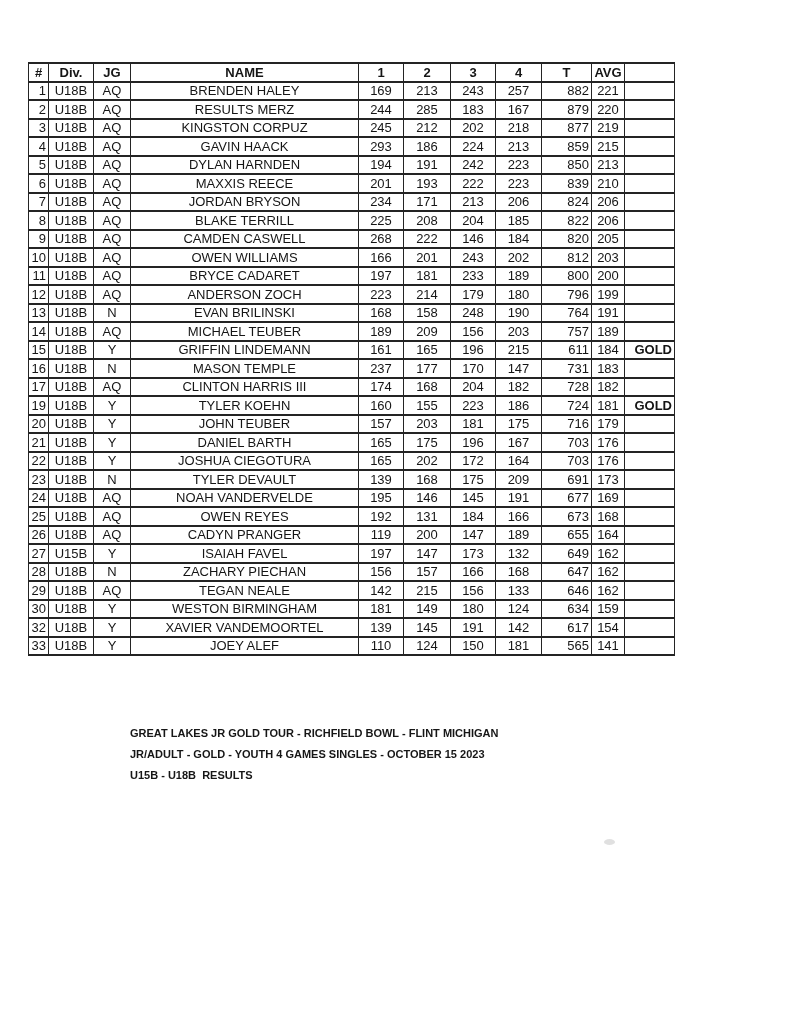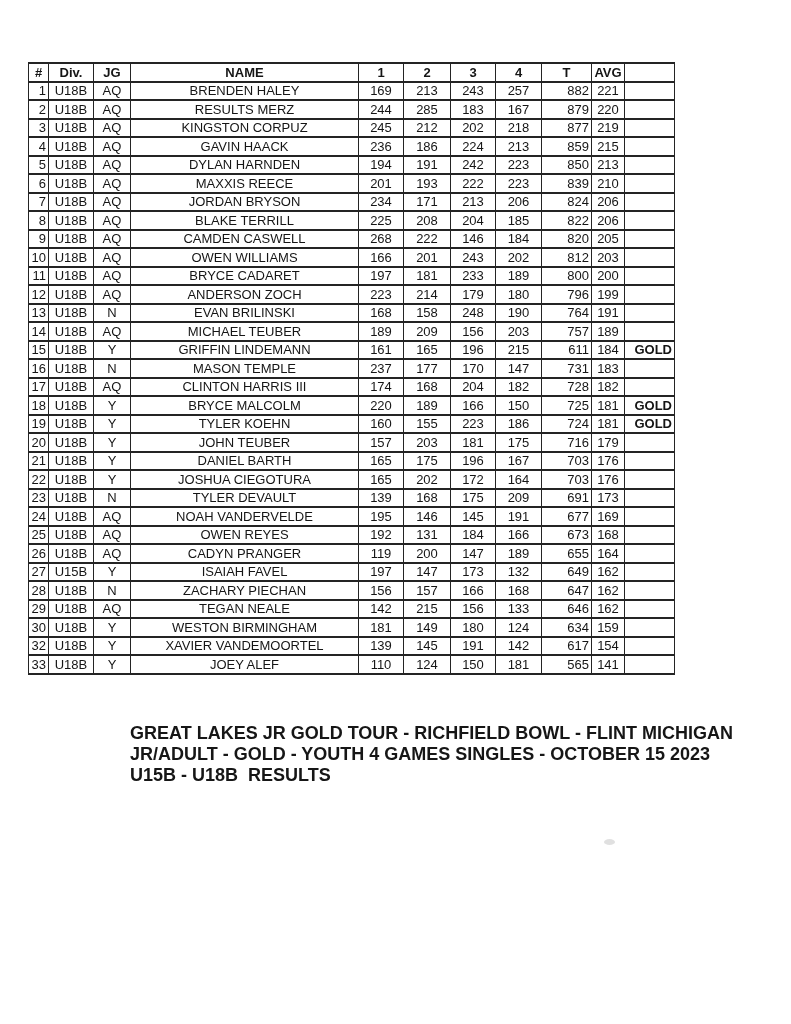--- a/index.html
+++ b/index.html
@@ -48,21 +48,21 @@
     background: transparent;
     text-align: right;
     padding-left: 5px;
     font-weight: bold;
     font-size: 13px;
   }
   .footer {
     position: absolute;
     left: 130px; top: 723px;
     font-weight: bold;
-    font-size: 18px;
+    font-size: 11px;
     line-height: 21px;
     color: #161616;
   }
   .footer-line { white-space: pre; }
   .artifact {
     position: absolute;
     left: 604px; top: 839px;
     width: 11px; height: 6px;
     background: rgba(145,145,145,0.28);
     border-radius: 50%;
@@ -140,21 +140,21 @@
       <td class="c-game">218</td>
       <td class="c-total">877</td>
       <td class="c-avg">219</td>
       <td class="c-award"></td>
     </tr>
         <tr>
       <td class="c-rank">4</td>
       <td class="c-div">U18B</td>
       <td class="c-jg">AQ</td>
       <td class="c-name">GAVIN HAACK</td>
-      <td class="c-game">236</td>
+      <td class="c-game">293</td>
       <td class="c-game">186</td>
       <td class="c-game">224</td>
       <td class="c-game">213</td>
       <td class="c-total">859</td>
       <td class="c-avg">215</td>
       <td class="c-award"></td>
     </tr>
         <tr>
       <td class="c-rank">5</td>
       <td class="c-div">U18B</td>
@@ -316,33 +316,20 @@
       <td class="c-div">U18B</td>
       <td class="c-jg">AQ</td>
       <td class="c-name">CLINTON HARRIS III</td>
       <td class="c-game">174</td>
       <td class="c-game">168</td>
       <td class="c-game">204</td>
       <td class="c-game">182</td>
       <td class="c-total">728</td>
       <td class="c-avg">182</td>
       <td class="c-award"></td>
-    </tr>
-        <tr>
-      <td class="c-rank">18</td>
-      <td class="c-div">U18B</td>
-      <td class="c-jg">Y</td>
-      <td class="c-name">BRYCE MALCOLM</td>
-      <td class="c-game">220</td>
-      <td class="c-game">189</td>
-      <td class="c-game">166</td>
-      <td class="c-game">150</td>
-      <td class="c-total">725</td>
-      <td class="c-avg">181</td>
-      <td class="c-award">GOLD</td>
     </tr>
         <tr>
       <td class="c-rank">19</td>
       <td class="c-div">U18B</td>
       <td class="c-jg">Y</td>
       <td class="c-name">TYLER KOEHN</td>
       <td class="c-game">160</td>
       <td class="c-game">155</td>
       <td class="c-game">223</td>
       <td class="c-game">186</td>

